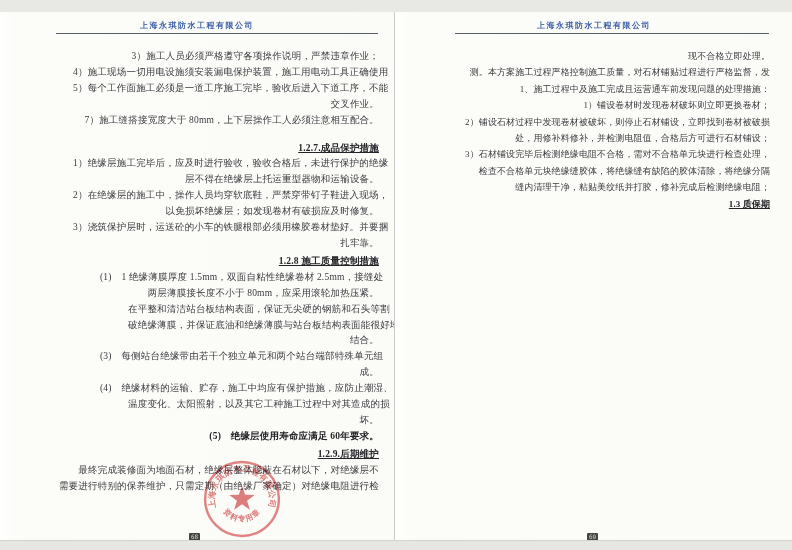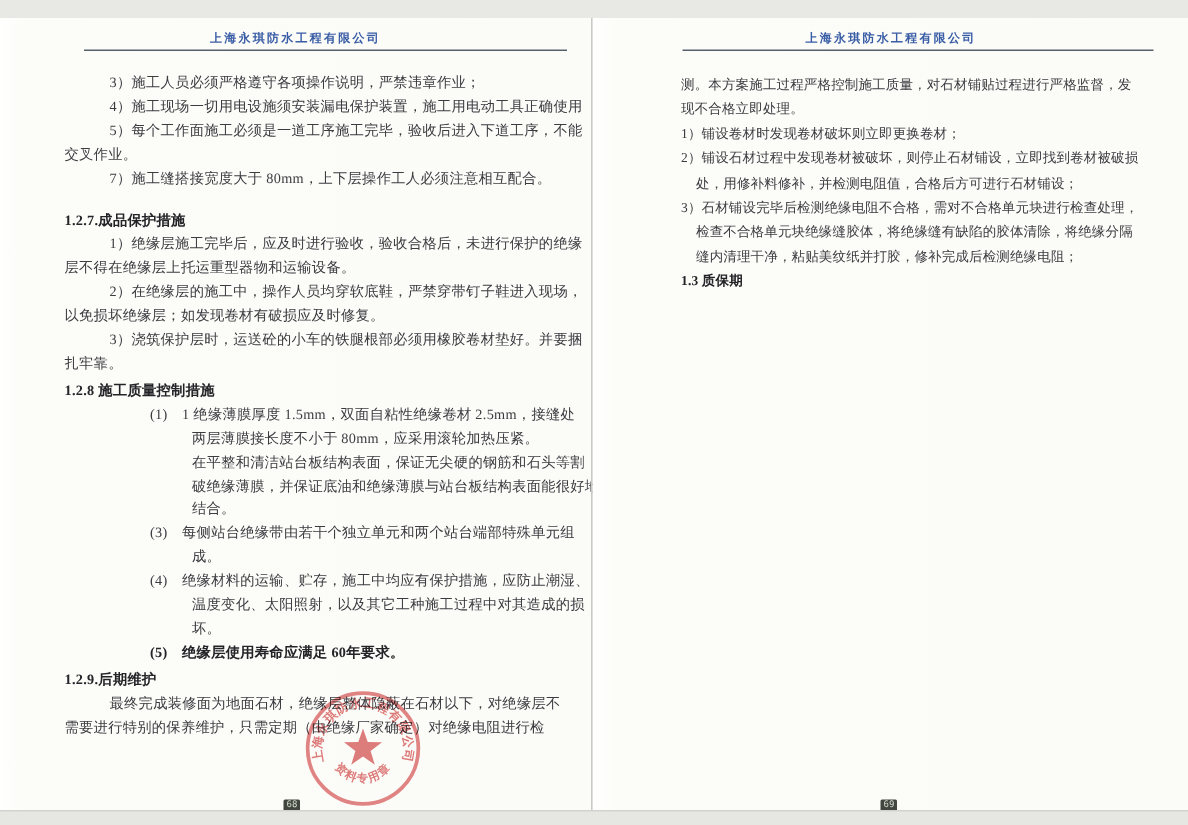--- a/index.html
+++ b/index.html
@@ -27,31 +27,32 @@
   .header-rule {
     position:absolute; top:21px; height:1px;
     background:#55606b;
   }
   #page-left  .header-rule { left:56px; width:322px; }
   #page-right .header-rule { left:60px; width:314px; }
 
   .content {
     position:absolute;
     color:#3b3b40;
+    text-align:right;
   }
   #page-left  .content { top:37px; left:43px;  width:336px; font-size:9.5px; letter-spacing:0.2px; line-height:15.9px; }
   #page-right .content { top:36px; left:59px;  width:316px; font-size:9px;   letter-spacing:0.1px; line-height:16.4px; }
 
   .ln { white-space:nowrap; }
   .l1 { text-indent:30px; }
   .n1 { padding-left:57px; }
   .n2 { padding-left:85px;font-family:Liberation Serif, serif; }
   .ri { padding-left:10px; }
   .ti { text-indent:20px; }
-  .hd { font-weight:bold; color:#242428; }
+  .hd { font-weight:bold; color:#242428;text-decoration:underline; }
   .b  { font-weight:bold; color:#242428; }
   .mt { margin-top:12px; }
   .mt2{ margin-top:2px; }
 
   .page-number {
     position:absolute;
     background:#41463f; color:#d6dacf;
     font-family:"DejaVu Sans Mono",monospace;
     font-size:6px; line-height:8px;
     padding:0 2px; border-radius:1px;
@@ -119,22 +120,23 @@
     </text>
   </svg>
 
   <div class="page-number" id="pn-left">68</div>
 </div>
 
 <div class="page" id="page-right">
   <div class="page-header">上海永琪防水工程有限公司</div>
   <div class="header-rule"></div>
   <div class="content">
+    <div class="ln">现不合格立即处理。</div>
     <div class="ln">测。本方案施工过程严格控制施工质量，对石材铺贴过程进行严格监督，发</div>
-    <div class="ln">现不合格立即处理。</div>
+    <div class="ln">1、施工过程中及施工完成且运营通车前发现问题的处理措施：</div>
     <div class="ln">1）铺设卷材时发现卷材破坏则立即更换卷材；</div>
     <div class="ln">2）铺设石材过程中发现卷材被破坏，则停止石材铺设，立即找到卷材被破损</div>
     <div class="ln ri">处，用修补料修补，并检测电阻值，合格后方可进行石材铺设；</div>
     <div class="ln">3）石材铺设完毕后检测绝缘电阻不合格，需对不合格单元块进行检查处理，</div>
     <div class="ln ri">检查不合格单元块绝缘缝胶体，将绝缘缝有缺陷的胶体清除，将绝缘分隔</div>
     <div class="ln ri">缝内清理干净，粘贴美纹纸并打胶，修补完成后检测绝缘电阻；</div>
     <div class="ln hd">1.3 质保期</div>
   </div>
 
   <div class="page-number" id="pn-right">69</div>

